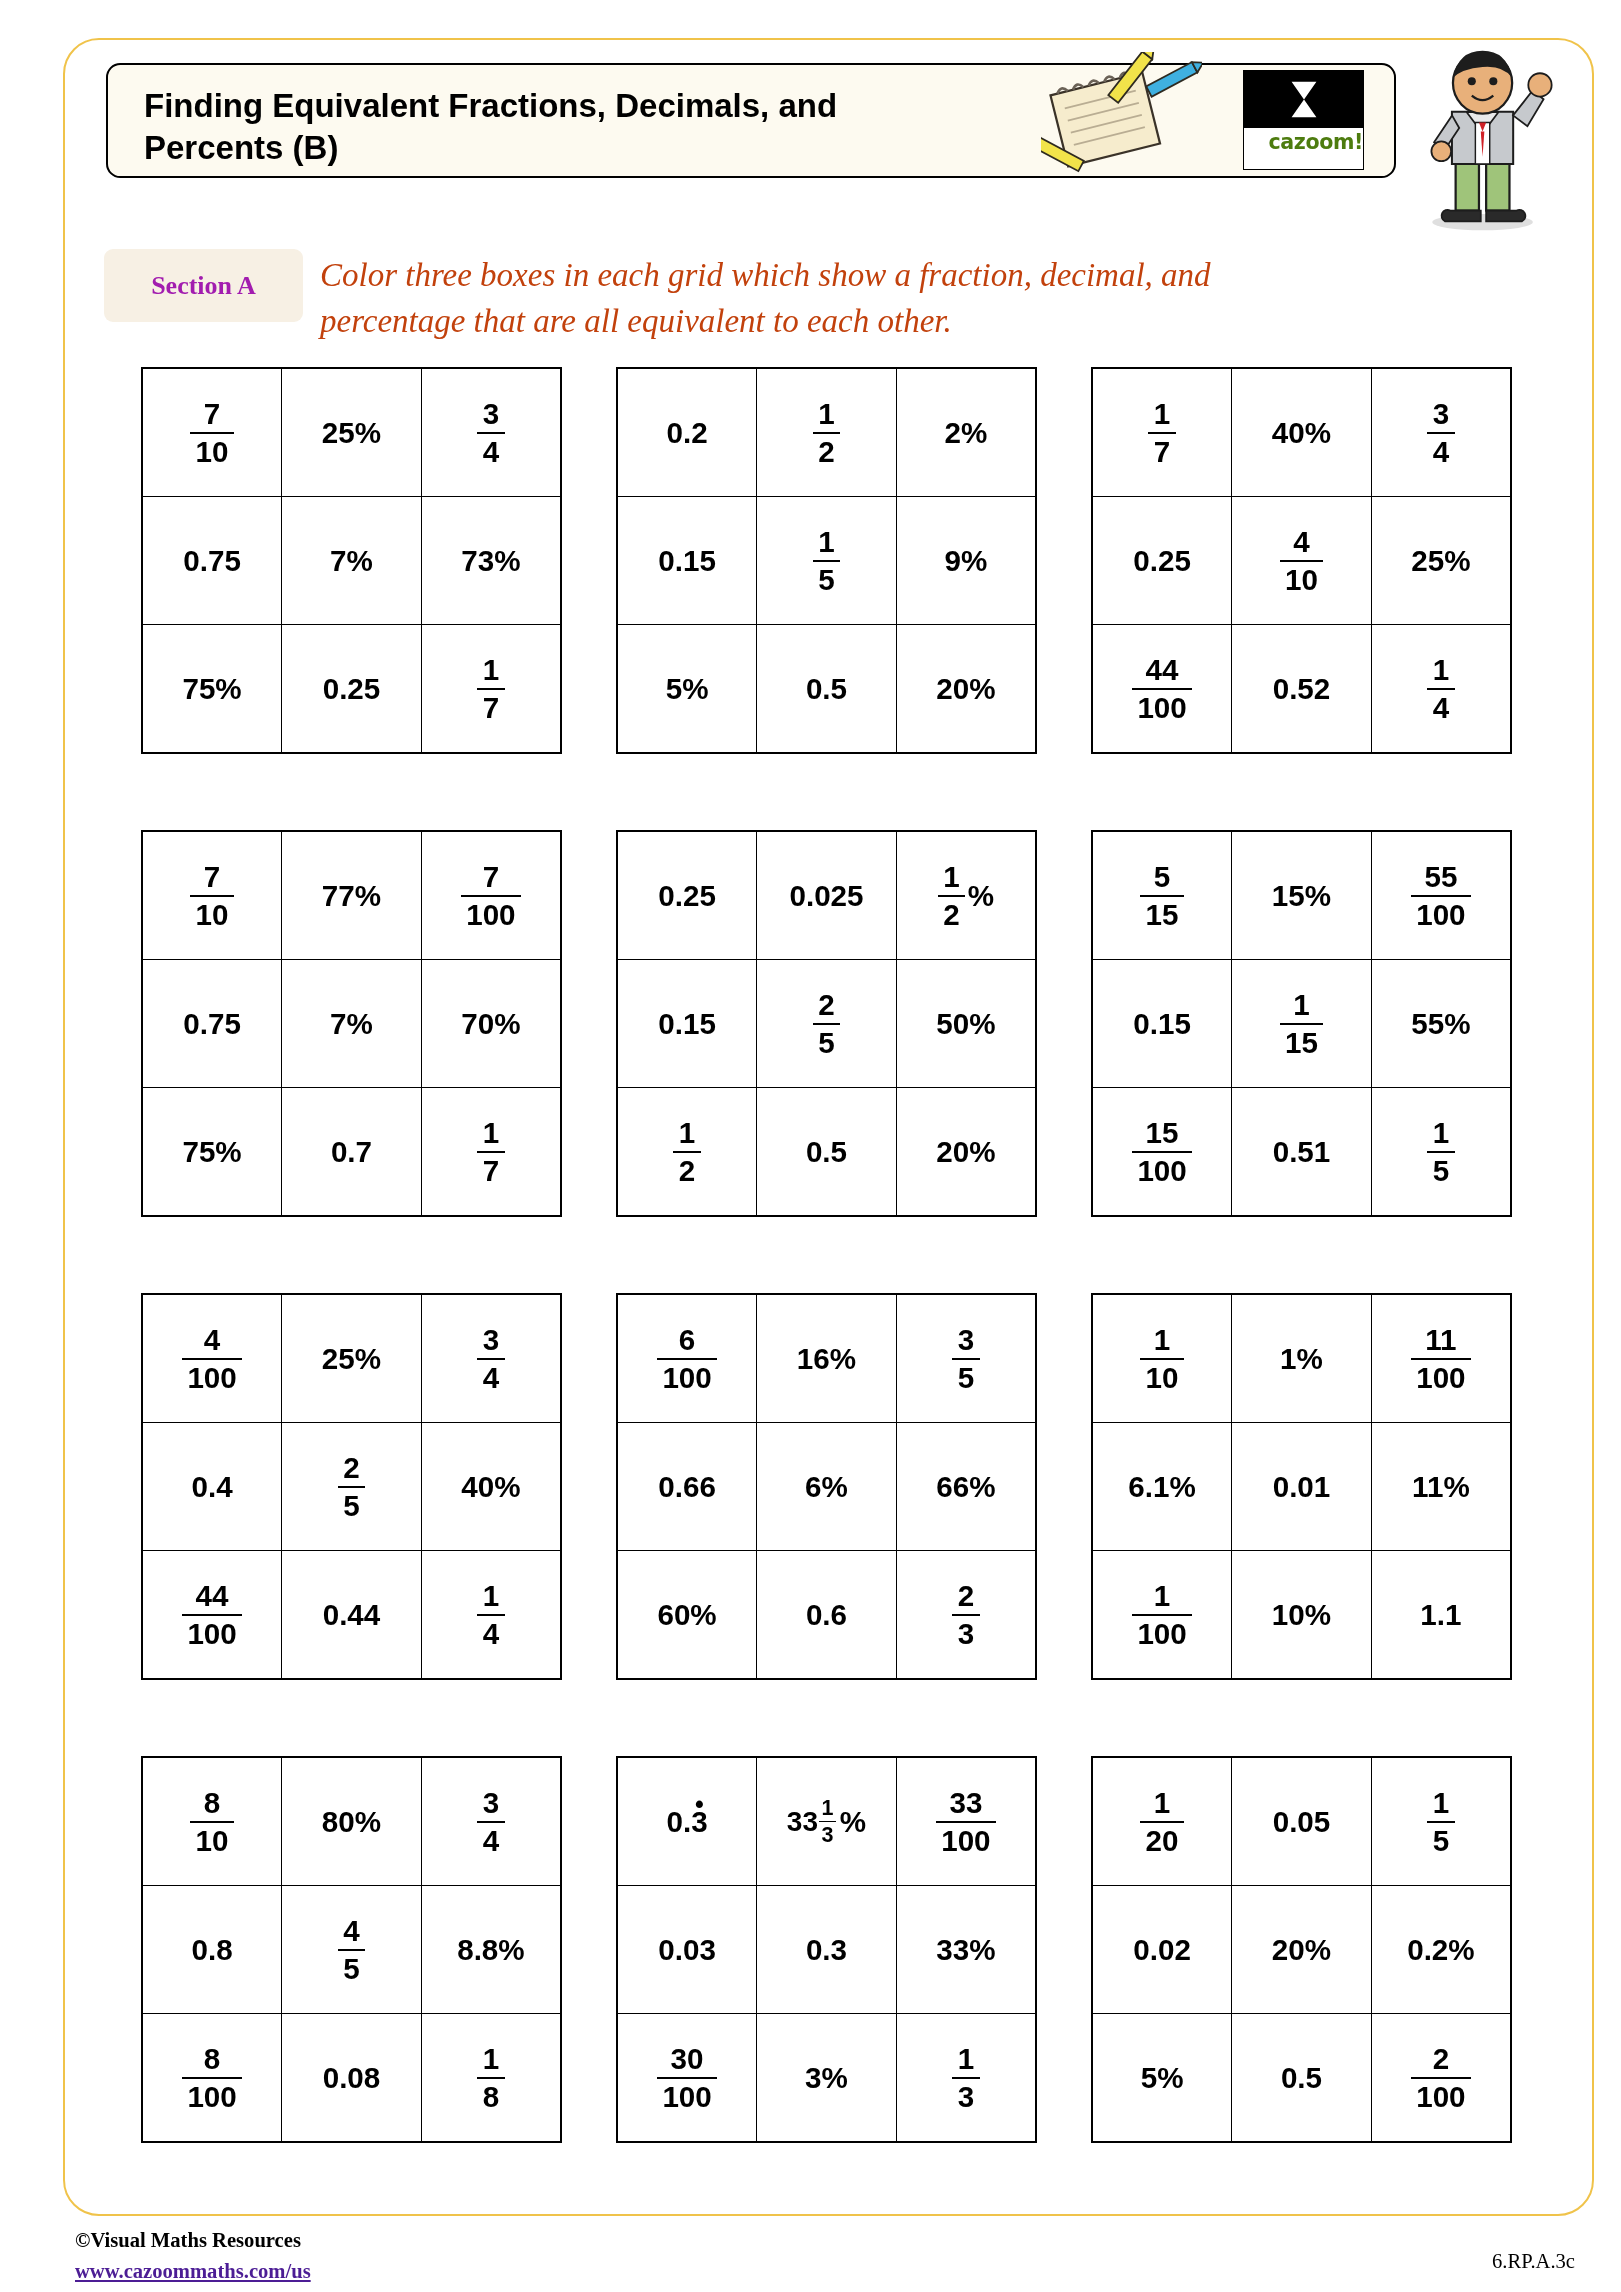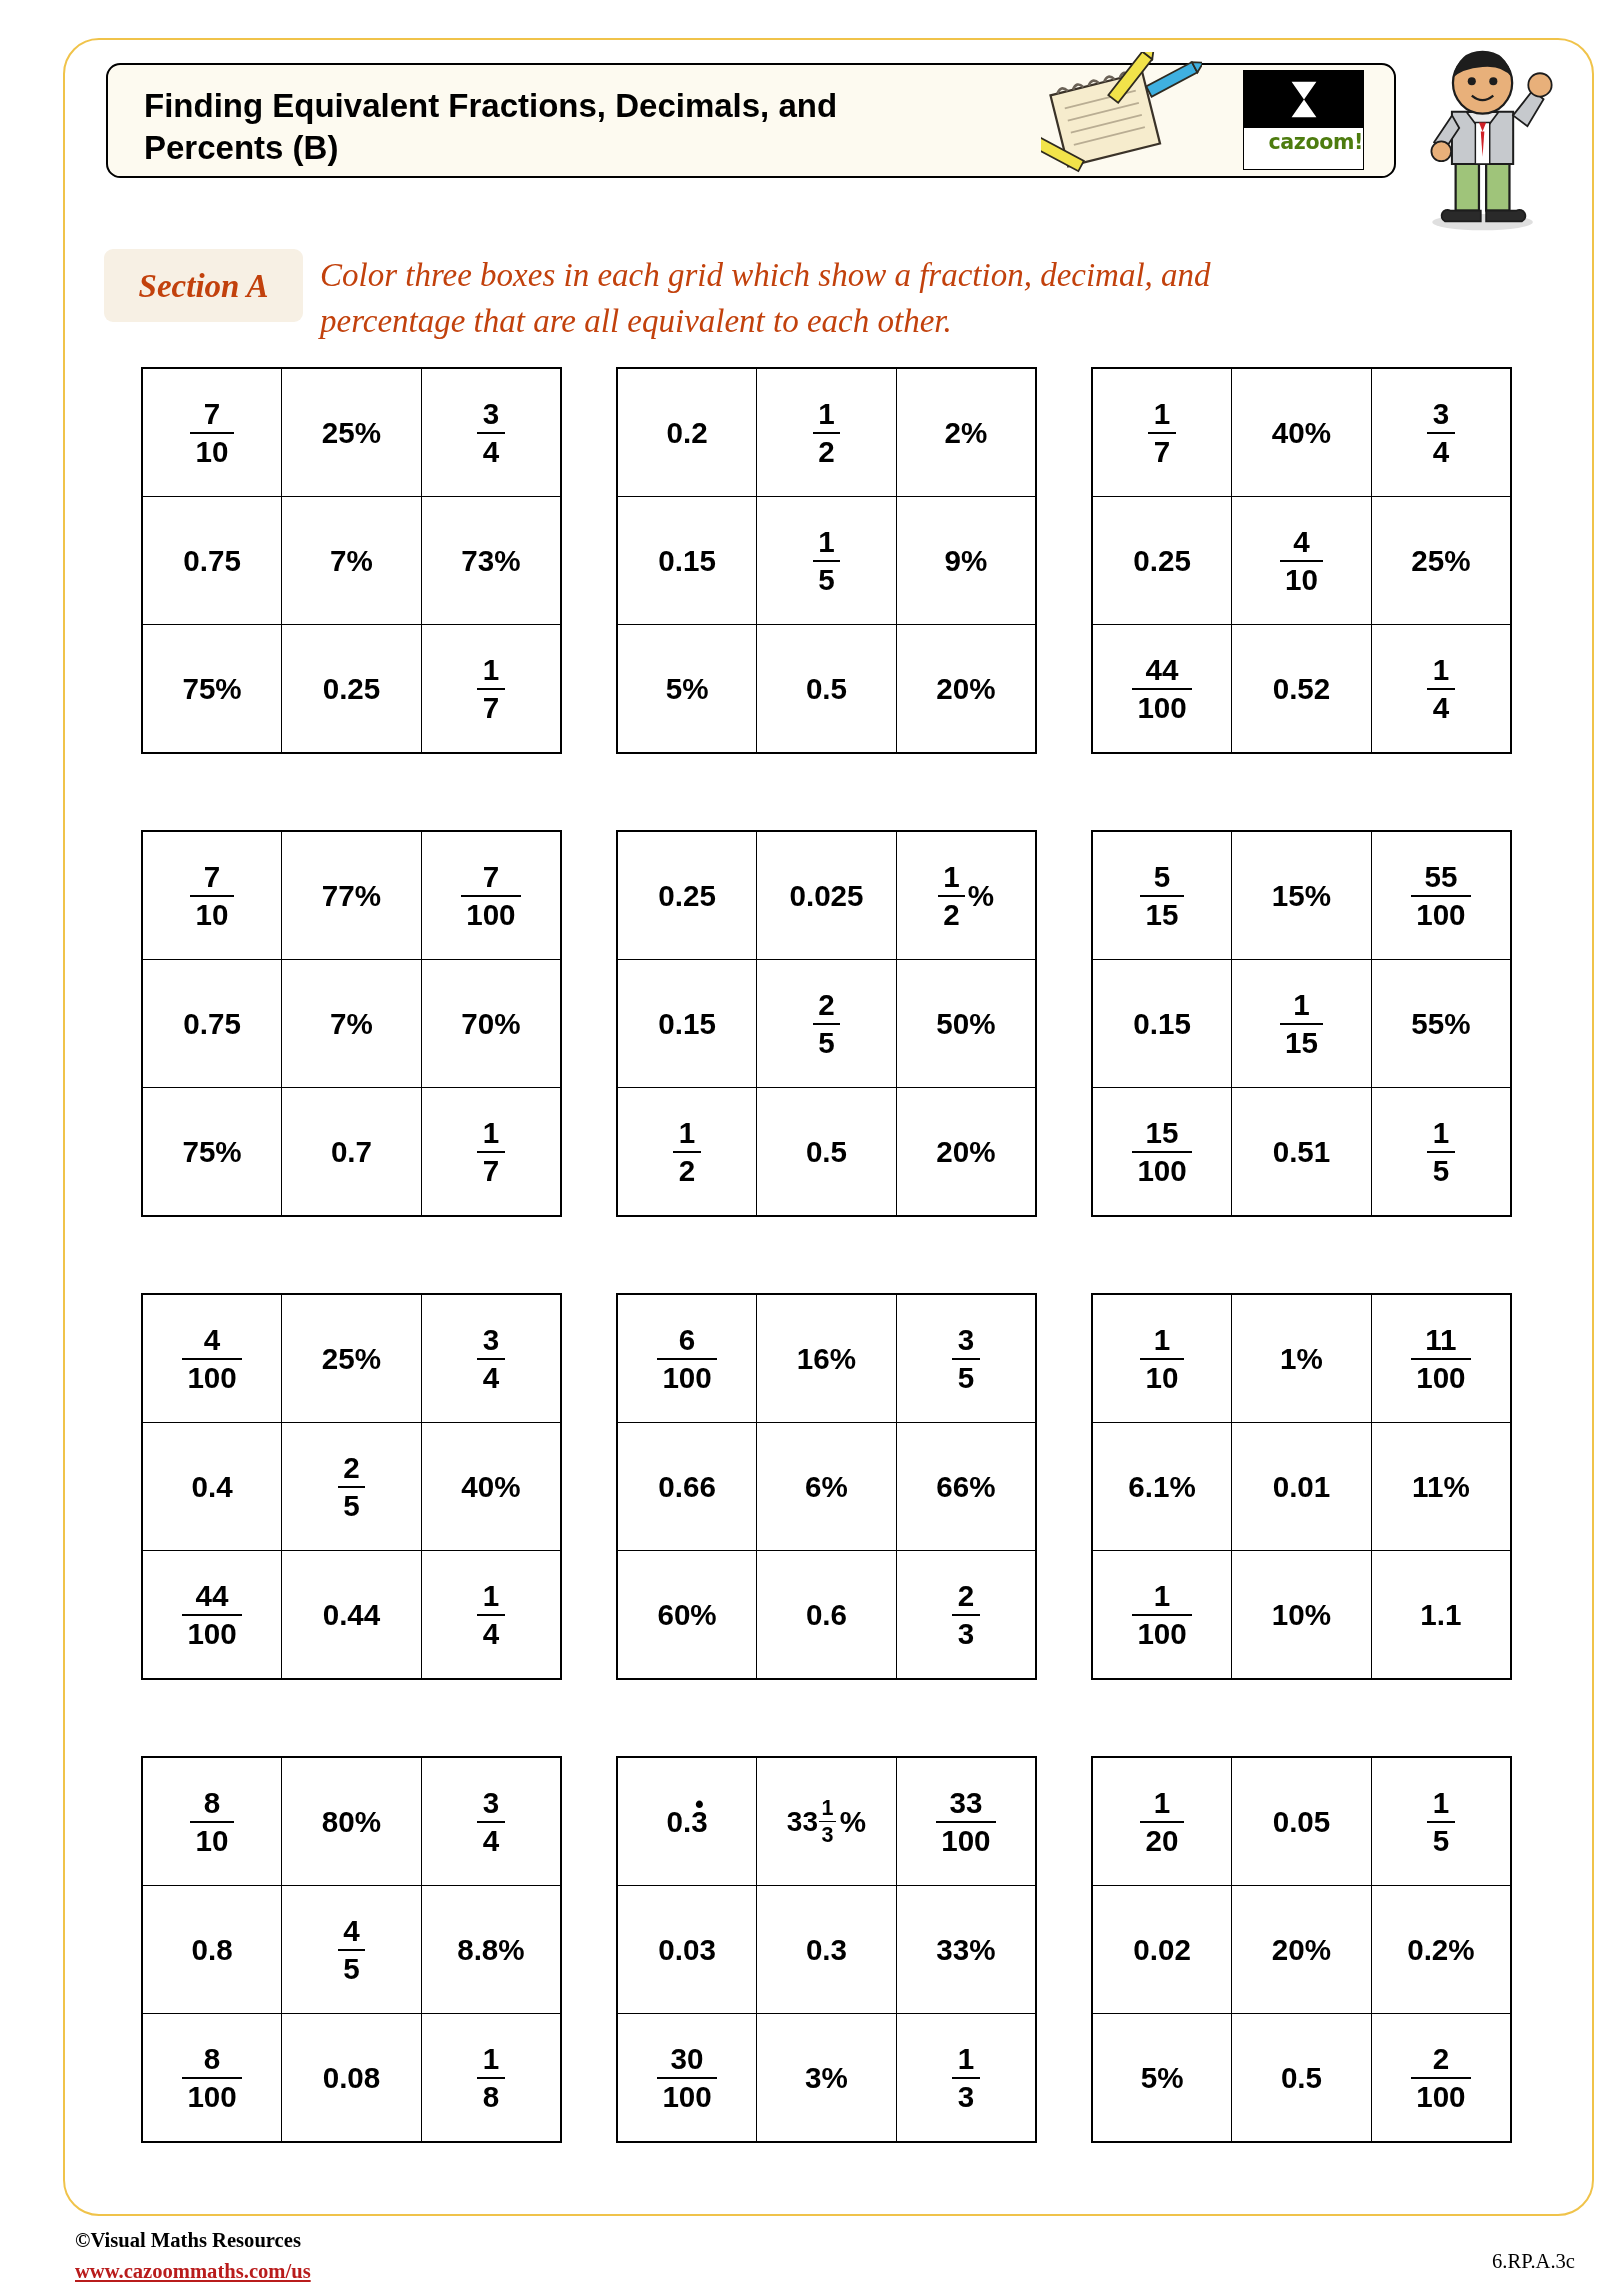--- a/index.html
+++ b/index.html
@@ -118,23 +118,22 @@
     box-sizing: border-box;
   }
   .section-tab span {
     position: absolute;
     left: 0; top: 50%;
     transform: translateY(-50%);
     width: 100%;
     text-align: center;
     font-family: "Liberation Serif", serif;
     font-weight: bold;
-    font-style: italic;
-    font-size: 33px;
-    color: #c2410c;
+    font-size: 26px;
+    color: #a21caf;
   }
   .instructions {
     position: absolute;
     left: 304px;
     top: 253px;
     width: 1003px;
     font-family: "Liberation Serif", serif;
     font-style: italic;
     font-size: 33px;
     line-height: 1.38;
@@ -226,21 +225,21 @@
     font-family: Liberation Serif, serif;
   }
   .footer-left {
     position: absolute;
     left: 59px;
     top: 1.8px;
     line-height: 1.5;
   }
   .footer-left .copy { font-weight: bold; font-size: 20.6px; }
   .footer-left .url {
-    color: #b91c1c;
+    color: #4c1d95;
     text-decoration: underline;
     font-weight: bold;
     font-size: 20.6px;
     display: block;
   }
   .footer-center {
     position: absolute;
     left: 0;
     top: 3.6px;
     width: 1622px;

